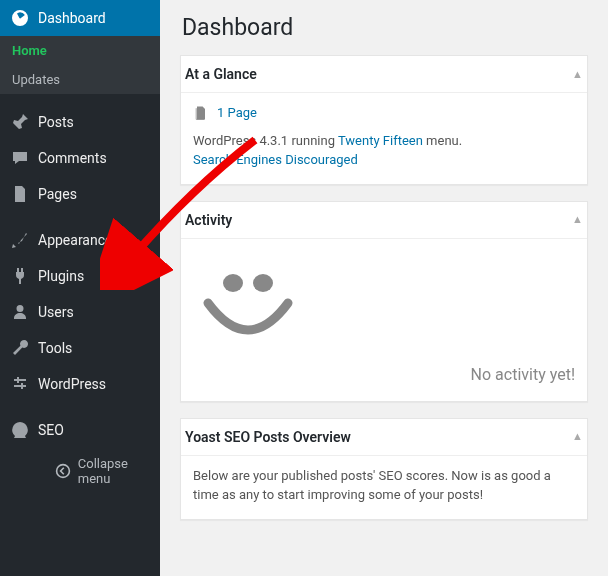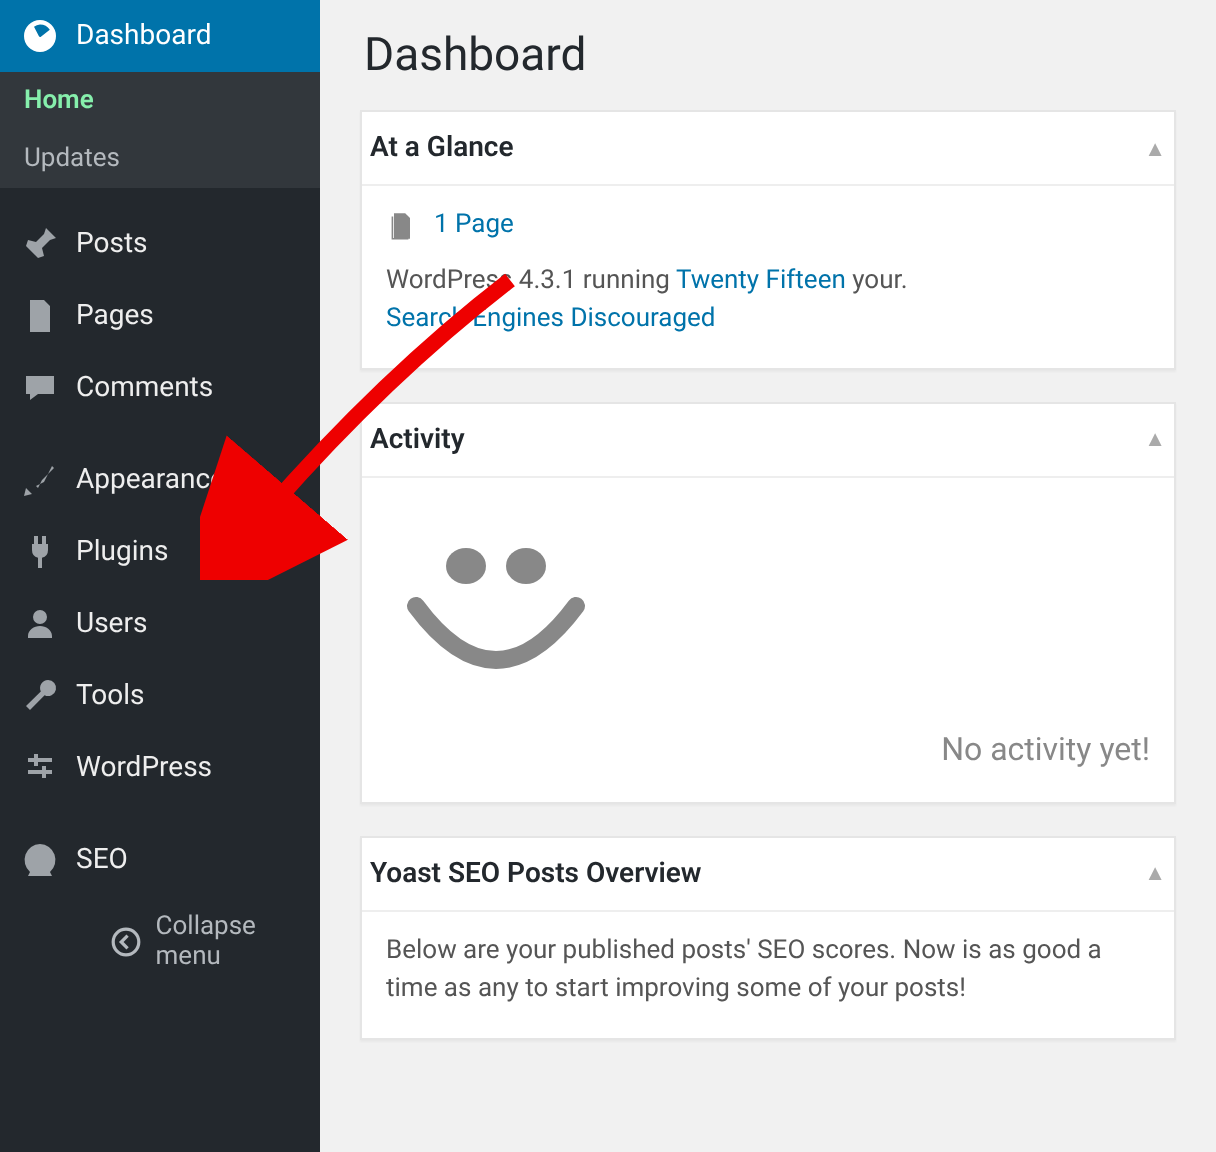--- a/index.html
+++ b/index.html
@@ -7,21 +7,21 @@
 
 
 .sidebar { width: 160px; background: #23282d; color: #eee; display: flex; flex-direction: column; font-size: 14px; }
 .sidebar-item { display: flex; align-items: center; padding: 8px 8px 8px 10px; cursor: pointer; color: #eee; position: relative; }
 .sidebar-item .icon { width: 20px; height: 20px; margin-right: 8px; display: inline-flex; align-items: center; justify-content: center; color: rgba(240,245,250,.6); }
 .sidebar-item.current { background: #0073aa; color: #fff; }
 .sidebar-item.current .icon { color: #fff; }
 .sidebar-item.current::after { content: ""; position: absolute; right: -8px; top: 50%; margin-top: -8px; border: 8px solid transparent; border-right-color: #f1f1f1; }
 .submenu { background: #32373c; }
 .submenu-item { padding: 7px 12px; cursor: pointer; color: #b4b9be; font-size: 13px; }
-.submenu-item.active { color: #86efac; font-weight: 600; }
+.submenu-item.active { color: #22c55e; font-weight: 600; }
 .separator { height: 10px; }
 .collapse { display: flex; align-items: center; padding: 8px 10px; color: #b4b9be; font-size: 13px; cursor: pointer; margin-left: 45px; }
 .collapse .icon { width: 20px; height: 20px; margin-right: 6px; display:inline-flex; align-items:center; justify-content:center; }
 
 svg { display: block; }
 
 
 .content { flex: 1; padding: 10px 20px 20px 20px; overflow: hidden; }
 .page-title { font-size: 23px; font-weight: 400; color: #23282d; margin: 4px 0 14px 2px; }
 .postbox { background: #fff; border: 1px solid #e5e5e5; box-shadow: 0 1px 1px rgba(0,0,0,.04); margin-bottom: 16px; }
@@ -66,32 +66,32 @@
     <span class="icon">
       <svg width="20" height="20" viewBox="0 0 20 20" fill="currentColor">
           <path d="M13 2l5 5-3 1-4 4 1 4-3 1-6-6 1-3 4 1 4-4z"></path>
         </svg>
     </span>
     <span>Posts</span>
   </div>
   <div class="sidebar-item">
     <span class="icon">
       <svg width="20" height="20" viewBox="0 0 20 20" fill="currentColor">
+          <path d="M3 4h14v9H9l-4 3v-3H3z"></path>
+        </svg>
+    </span>
+    <span>Comments</span>
+  </div>
+  <div class="sidebar-item">
+    <span class="icon">
+      <svg width="20" height="20" viewBox="0 0 20 20" fill="currentColor">
           <path d="M5 2h7l3 3v13H5zM7 7h6v1H7zm0 3h6v1H7zm0 3h6v1H7z"></path>
         </svg>
     </span>
     <span>Pages</span>
-  </div>
-  <div class="sidebar-item">
-    <span class="icon">
-      <svg width="20" height="20" viewBox="0 0 20 20" fill="currentColor">
-          <path d="M3 4h14v9H9l-4 3v-3H3z"></path>
-        </svg>
-    </span>
-    <span>Comments</span>
   </div>
 
   <div class="separator"></div>
 
   <div class="sidebar-item">
     <span class="icon">
       <svg width="20" height="20" viewBox="0 0 20 20" fill="currentColor">
           <path d="M16 3l1 1-6 6-2 4-1-1 4-2zM3 14l3 3-4 1z"></path>
         </svg>
     </span>
@@ -164,21 +164,21 @@
       <div class="glance-line">
         <span class="pages-icon">
           <svg width="16" height="16" viewBox="0 0 20 20" fill="currentColor">
               <path d="M5 2h7l3 3v13H5z"></path>
               <path d="M4 4v14h10" fill="none" stroke="currentColor" stroke-width="1"></path>
             </svg>
         </span>
         <a href="#">1 Page</a>
       </div>
       <div class="theme-line">
-        <span>WordPress 4.3.1 running </span><a href="#">Twenty Fifteen</a><span> your.</span>
+        <span>WordPress 4.3.1 running </span><a href="#">Twenty Fifteen</a><span> menu.</span>
       </div>
       <div><a href="#" class="sed-link">Search Engines Discouraged</a></div>
     </div>
   </div>
 
   <div class="postbox">
     <div class="hndle">
       <span>Activity</span>
       <span class="toggle-indicator">▲</span>
     </div>

